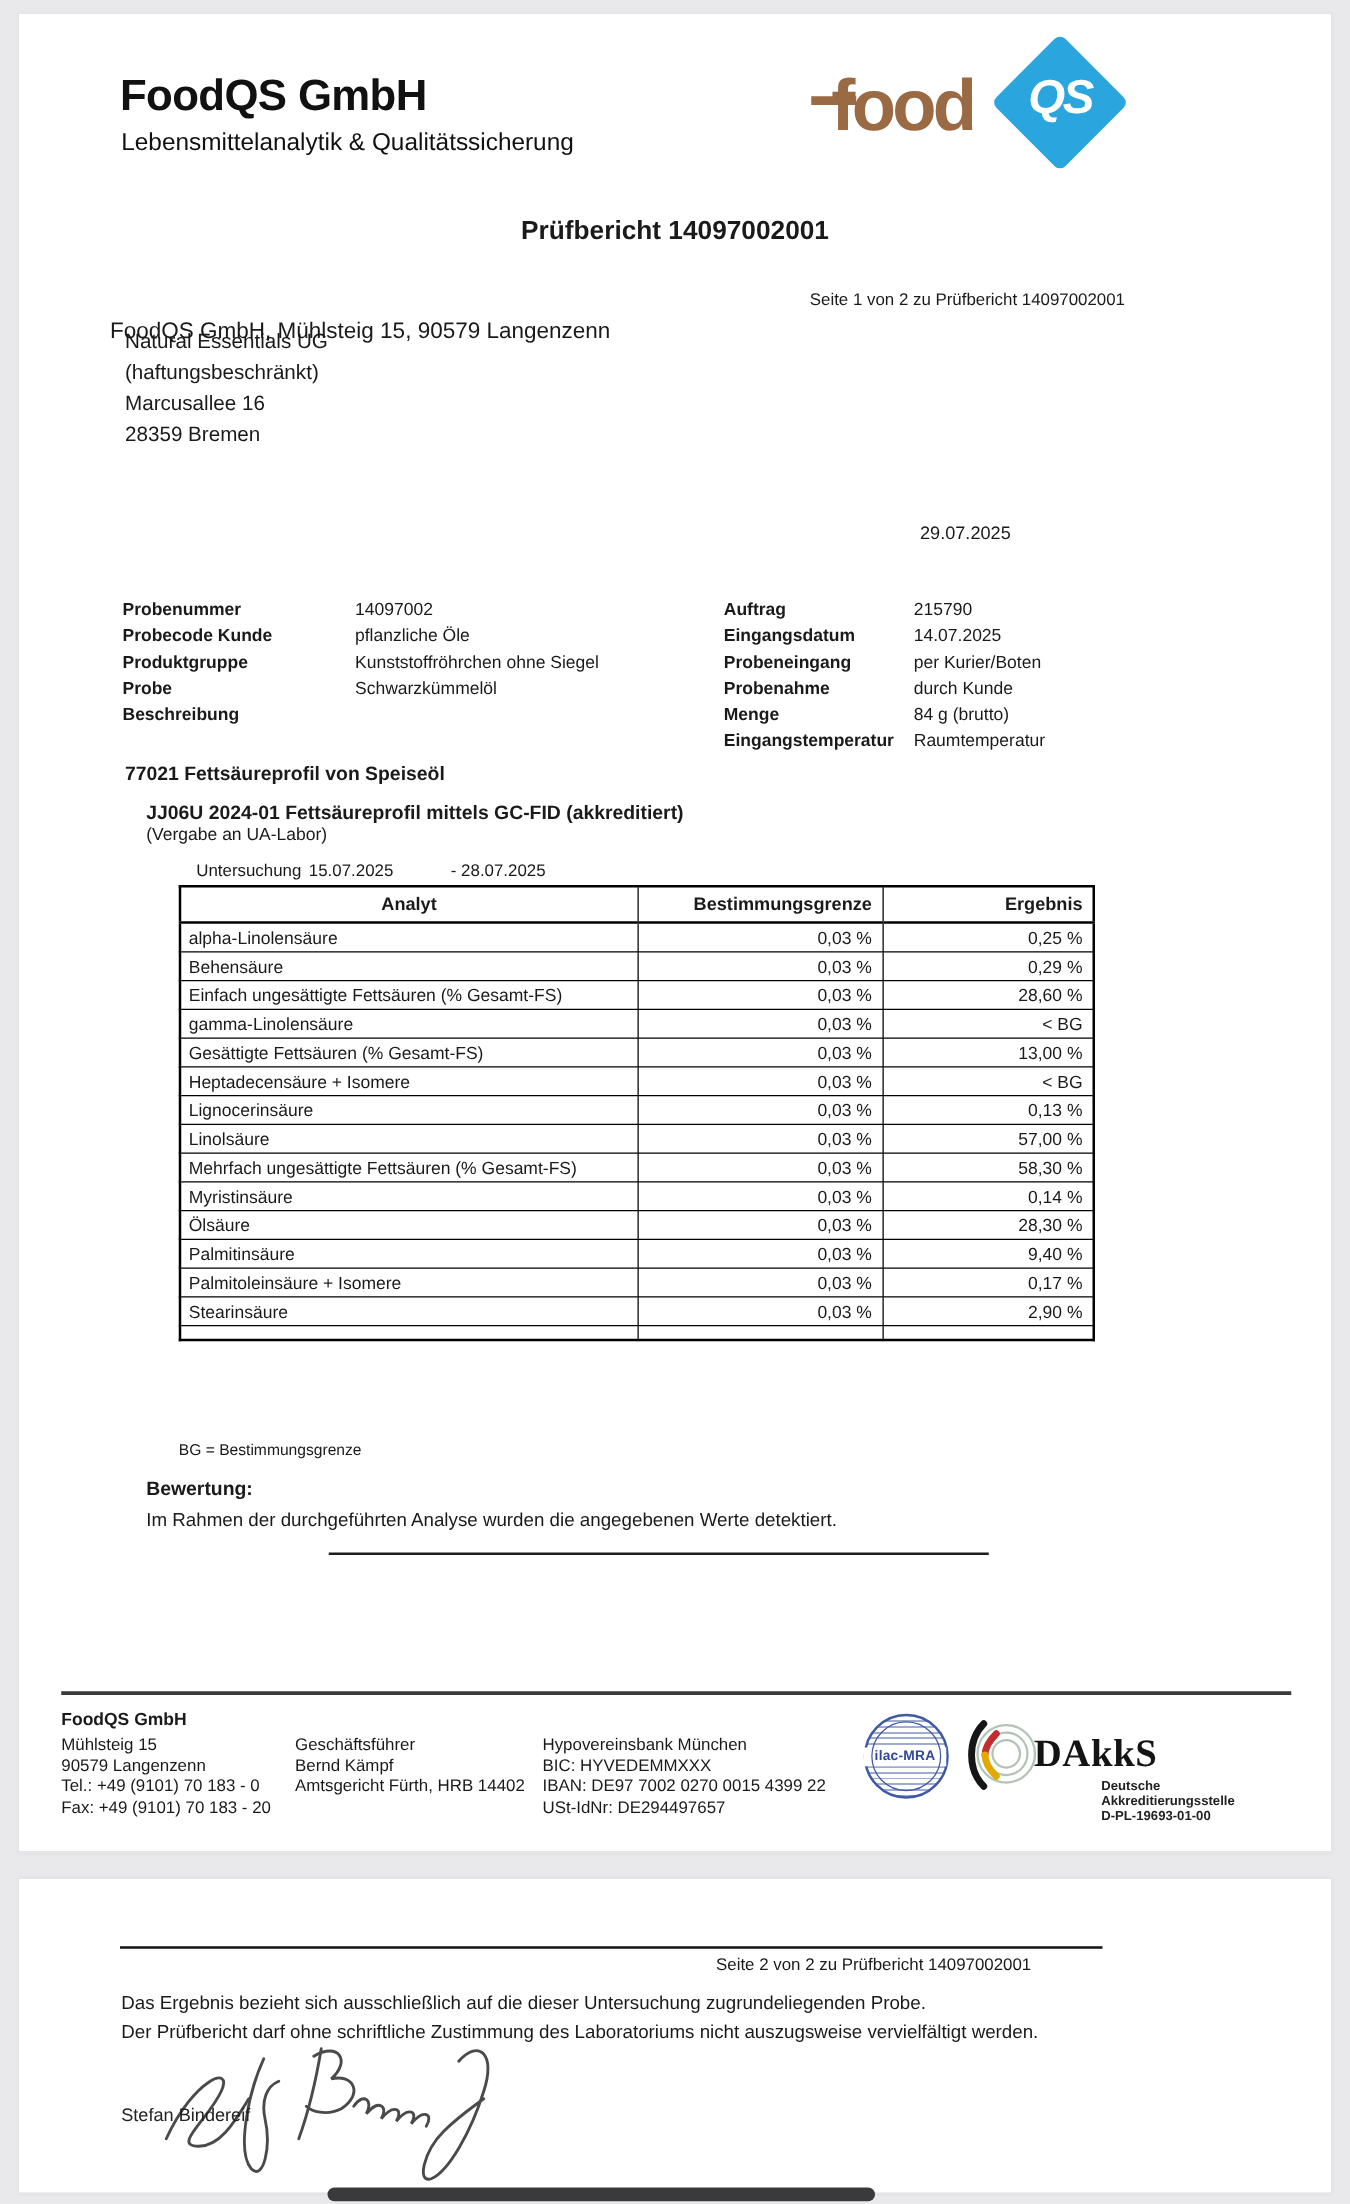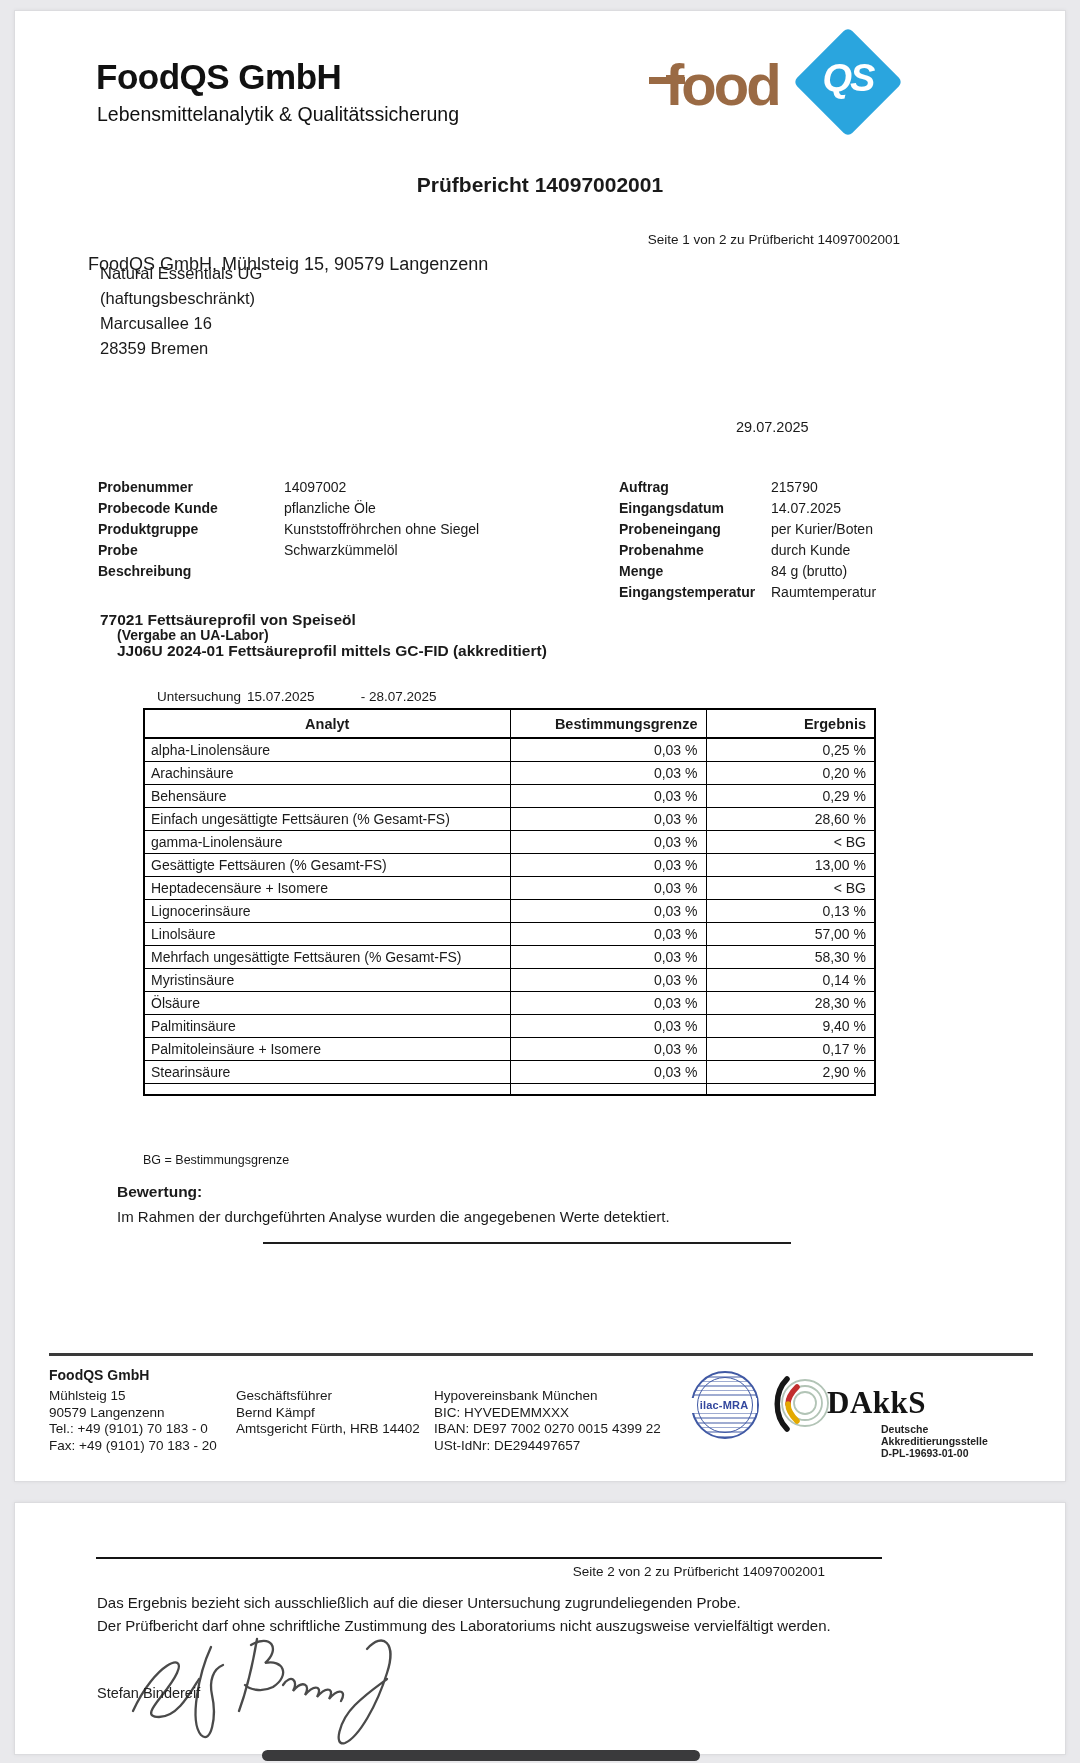--- a/index.html
+++ b/index.html
@@ -27,27 +27,27 @@
   .recipient { left:85px; top:250px; font-size:16.5px; line-height:25px; }
   .report-date { left:721px; top:408px; font-size:14.5px; }
 
   
   .info-block { font-size:14px; line-height:21px; }
   #info-left  { left:83px;  top:466px; width:430px; }
   #info-right { left:564px; top:466px; width:440px; }
   .info-row { display:flex; }
   .info-label { font-weight:bold; flex:0 0 auto; }
   #info-left  .info-label { width:186px; }
-  #info-right .info-label { width:152px;margin-left:40px; }
+  #info-right .info-label { width:152px; }
   .info-value { white-space:nowrap; }
 
   
   .analysis-code { left:85px;  top:600px; font-size:15.5px; font-weight:bold; }
   .analysis-method { left:102px; top:631px; font-size:15.5px; font-weight:bold; }
-  .analysis-sub { left:102px; top:616px; font-size:14px; font-weight:bold; }
+  .analysis-sub { left:102px; top:648px; font-size:14px; font-weight:normal; }
   .exam-line { left:142px; top:678px; font-size:13.5px; }
   .exam-line span { margin-right:6px;text-align:right; }
   .exam-to { margin-left:40px; }
 
   
   .analysis-table { position:absolute; left:128px; top:697px; width:731px; border-collapse:collapse; border:2px solid #000; table-layout:fixed; }
   .analysis-table col:nth-child(1){ width:366px; }
   .analysis-table col:nth-child(2){ width:196px; }
   .analysis-table col:nth-child(3){ width:169px; }
   .analysis-table th { border:1px solid #000; border-bottom:2px solid #000; font-size:14.5px; font-weight:bold; height:29px; padding:0 8px; }
@@ -187,25 +187,20 @@
           <th class="hdr-analyt">Analyt</th>
           <th class="hdr-num">Bestimmungsgrenze</th>
           <th class="hdr-num">Ergebnis</th>
         </tr>
       </thead>
       <tbody id="results-body">
           <tr>
             <td class="c-name">alpha-Linolensäure</td>
             <td class="c-num">0,03 %</td>
             <td class="c-num">0,25 %</td>
-          </tr>
-          <tr>
-            <td class="c-name">Arachinsäure</td>
-            <td class="c-num">0,03 %</td>
-            <td class="c-num">0,20 %</td>
           </tr>
           <tr>
             <td class="c-name">Behensäure</td>
             <td class="c-num">0,03 %</td>
             <td class="c-num">0,29 %</td>
           </tr>
           <tr>
             <td class="c-name">Einfach ungesättigte Fettsäuren (% Gesamt-FS)</td>
             <td class="c-num">0,03 %</td>
             <td class="c-num">28,60 %</td>

